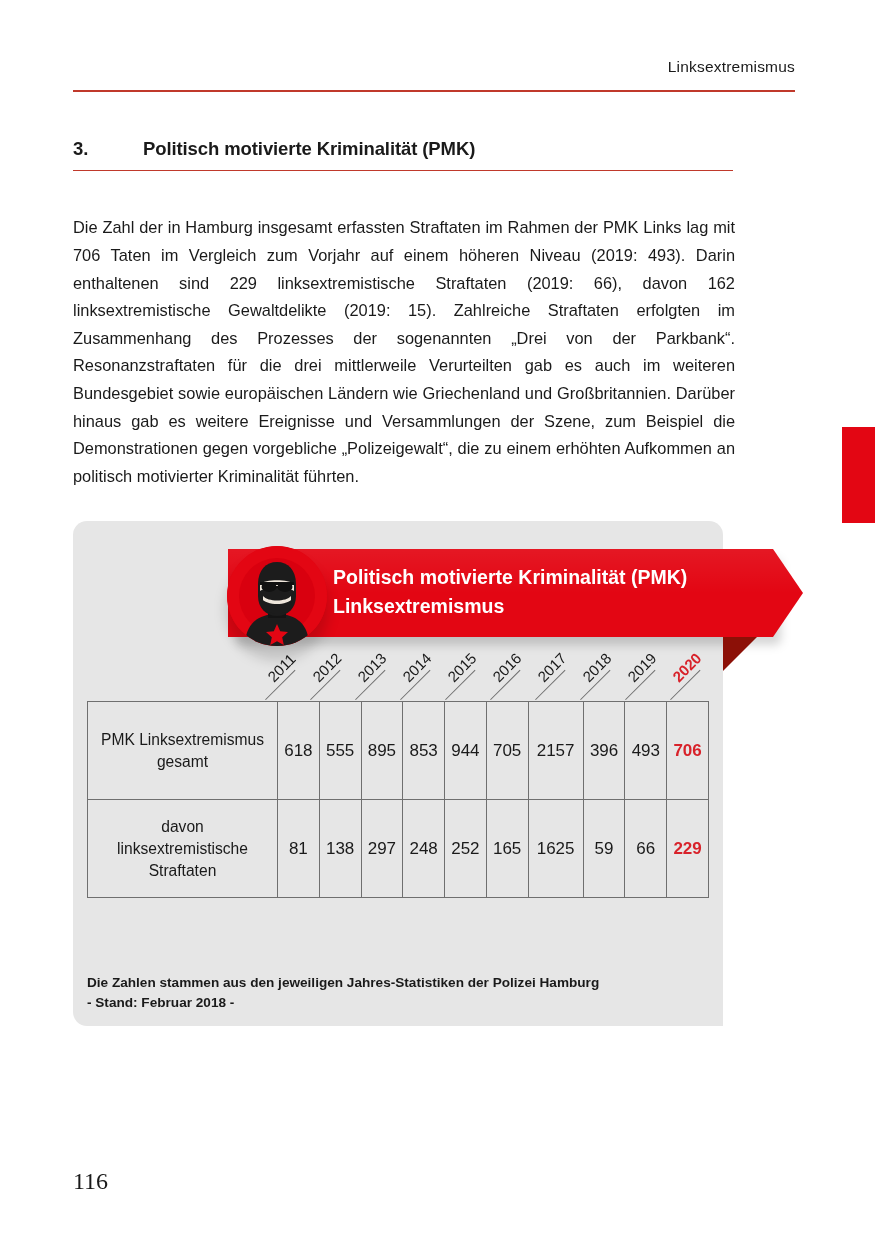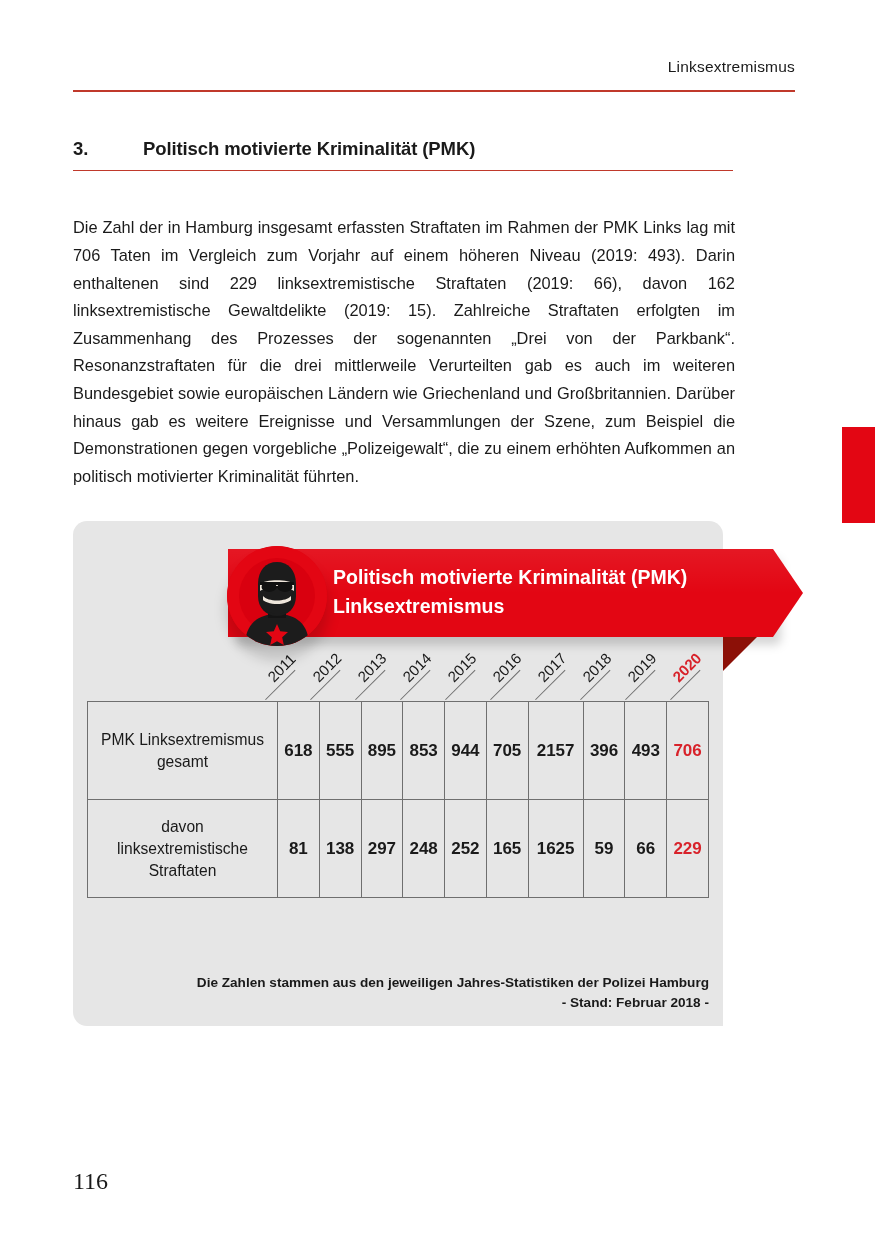--- a/index.html
+++ b/index.html
@@ -188,21 +188,21 @@
     padding: 0;
     height: 89px;
     color: #1a1a1a;
   }
   #stats-table td.rowlabel {
     width: 177px;
     line-height: 22px;
     padding: 4px 6px;
     font-size: 15.6px;
   }
-  #stats-table td.val { font-size: 17px; font-weight: bold; }
+  #stats-table td.val { font-size: 17px; }
   #stats-table td.val-2020 {
     color: #d8222a;
     font-weight: bold;
     text-align: center;
   }
 
   
   #year-head {
     position: absolute;
     left: 14px;
@@ -247,21 +247,21 @@
     color: #d8222a;
     font-weight: bold;
   }
 
   
   #table-footnote {
     position: absolute;
     left: 14px;
     top: 452px;
     width: 622px;
-    text-align: right;
+    text-align: left;
     font-size: 13.6px;
     font-weight: bold;
     line-height: 20px;
     color: #1a1a1a;
   }
 
   
   #page-number {
     position: absolute;
     left: 73px;

